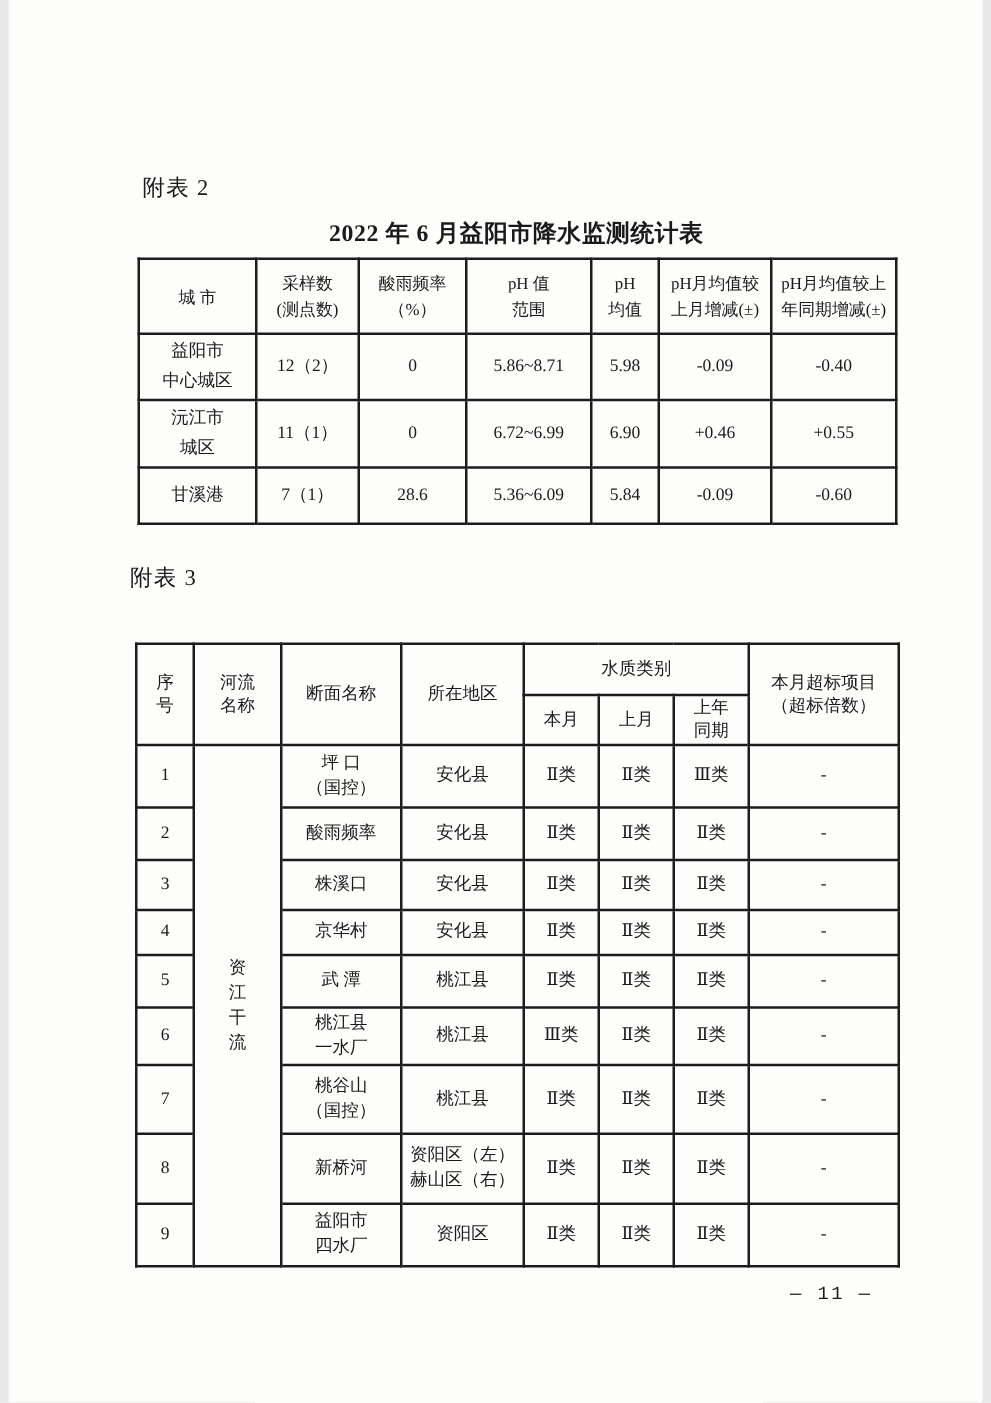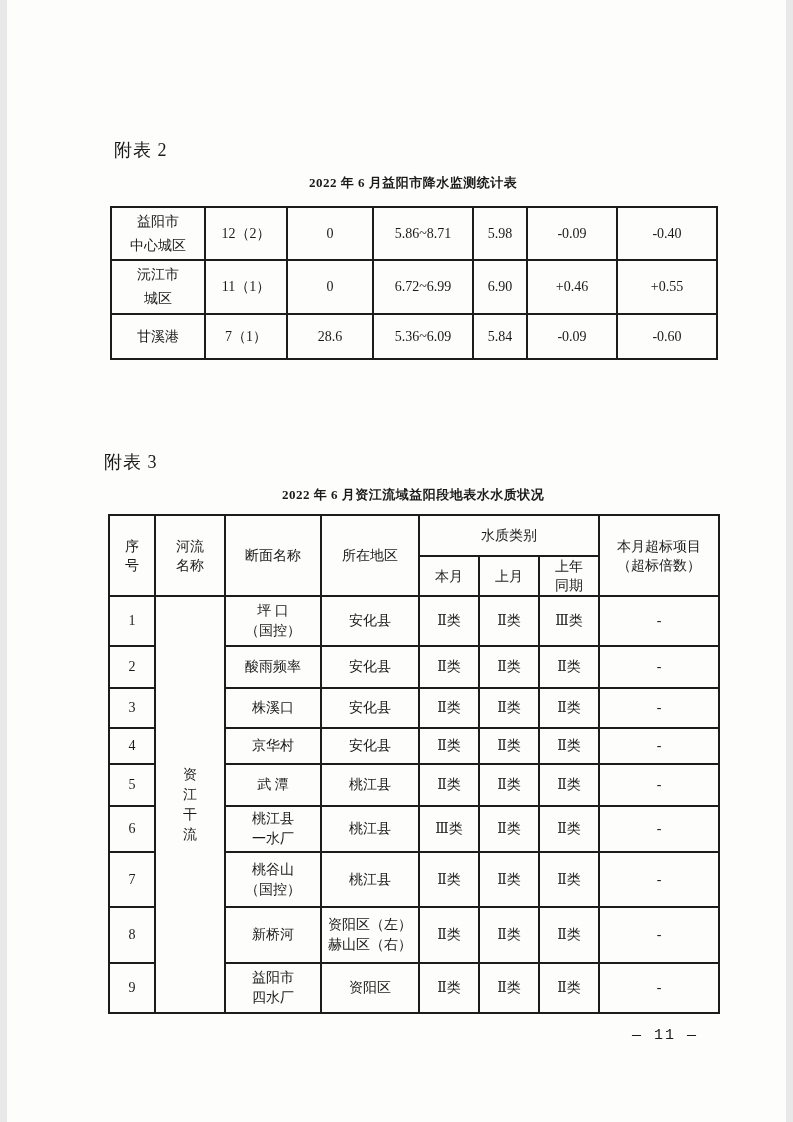--- a/index.html
+++ b/index.html
@@ -13,21 +13,21 @@
     overflow:hidden;
   }
   .appendix-label {
     position:absolute;
     font-size:18px;
     letter-spacing:1px;
   }
   .table-title {
     position:absolute;
     text-align:center;
-    font-size:13px;
+    font-size:19px;
     font-weight:bold;
     letter-spacing:0.5px;
   }
   table {
     position:absolute;
     border-collapse:collapse;
     table-layout:fixed;
   }
   td {
     border:2px solid #1c1c1c;
@@ -63,20 +63,35 @@
     <colgroup>
       <col style="width:94px">
         <col style="width:82px">
         <col style="width:86px">
       <col style="width:100px">
         <col style="width:54px">
         <col style="width:90px">
         <col style="width:100px">
     </colgroup>
     <tbody>
+        <tr class="hdr" style="height:60px">
+      <td>城 市</td>
+      <td>采样数
+(测点数)</td>
+      <td>酸雨频率
+（%）</td>
+      <td>pH 值
+范围</td>
+      <td>pH
+均值</td>
+      <td>pH月均值较
+上月增减(±)</td>
+      <td>pH月均值较上
+年同期增减(±)</td>
+    </tr>
     <tr style="height:53px">
       <td>益阳市
 中心城区</td>
       <td>12（2）</td>
       <td>0</td>
       <td>5.86~8.71</td>
       <td>5.98</td>
       <td>-0.09</td>
       <td>-0.40</td>
     </tr>
@@ -97,21 +112,20 @@
       <td>5.36~6.09</td>
       <td>5.84</td>
       <td>-0.09</td>
       <td>-0.60</td>
     </tr>
   </tbody>
     </table>
 
   <div class="appendix-label" style="left:97px; top:450px;">附表 3</div>
 
-  <div class="table-title" style="left:101px; top:486px; width:610px;">2022 年 6 月资江流域益阳段地表水水质状况</div>
 
   <table class="t2" style="left:101px; top:514px; width:610px;">
     <colgroup>
       <col style="width:46px">
         <col style="width:70px">
         <col style="width:96px">
         <col style="width:98px">
       <col style="width:60px">
         <col style="width:60px">
         <col style="width:60px">

